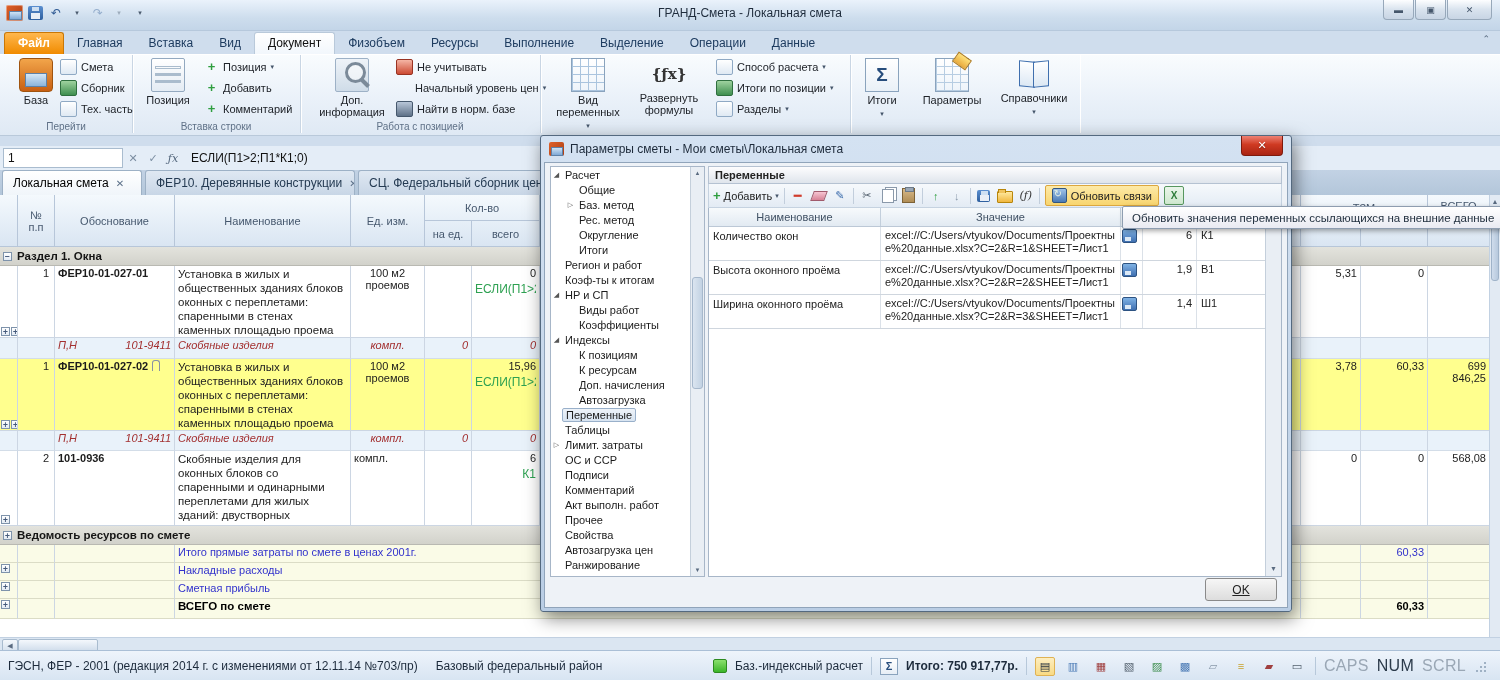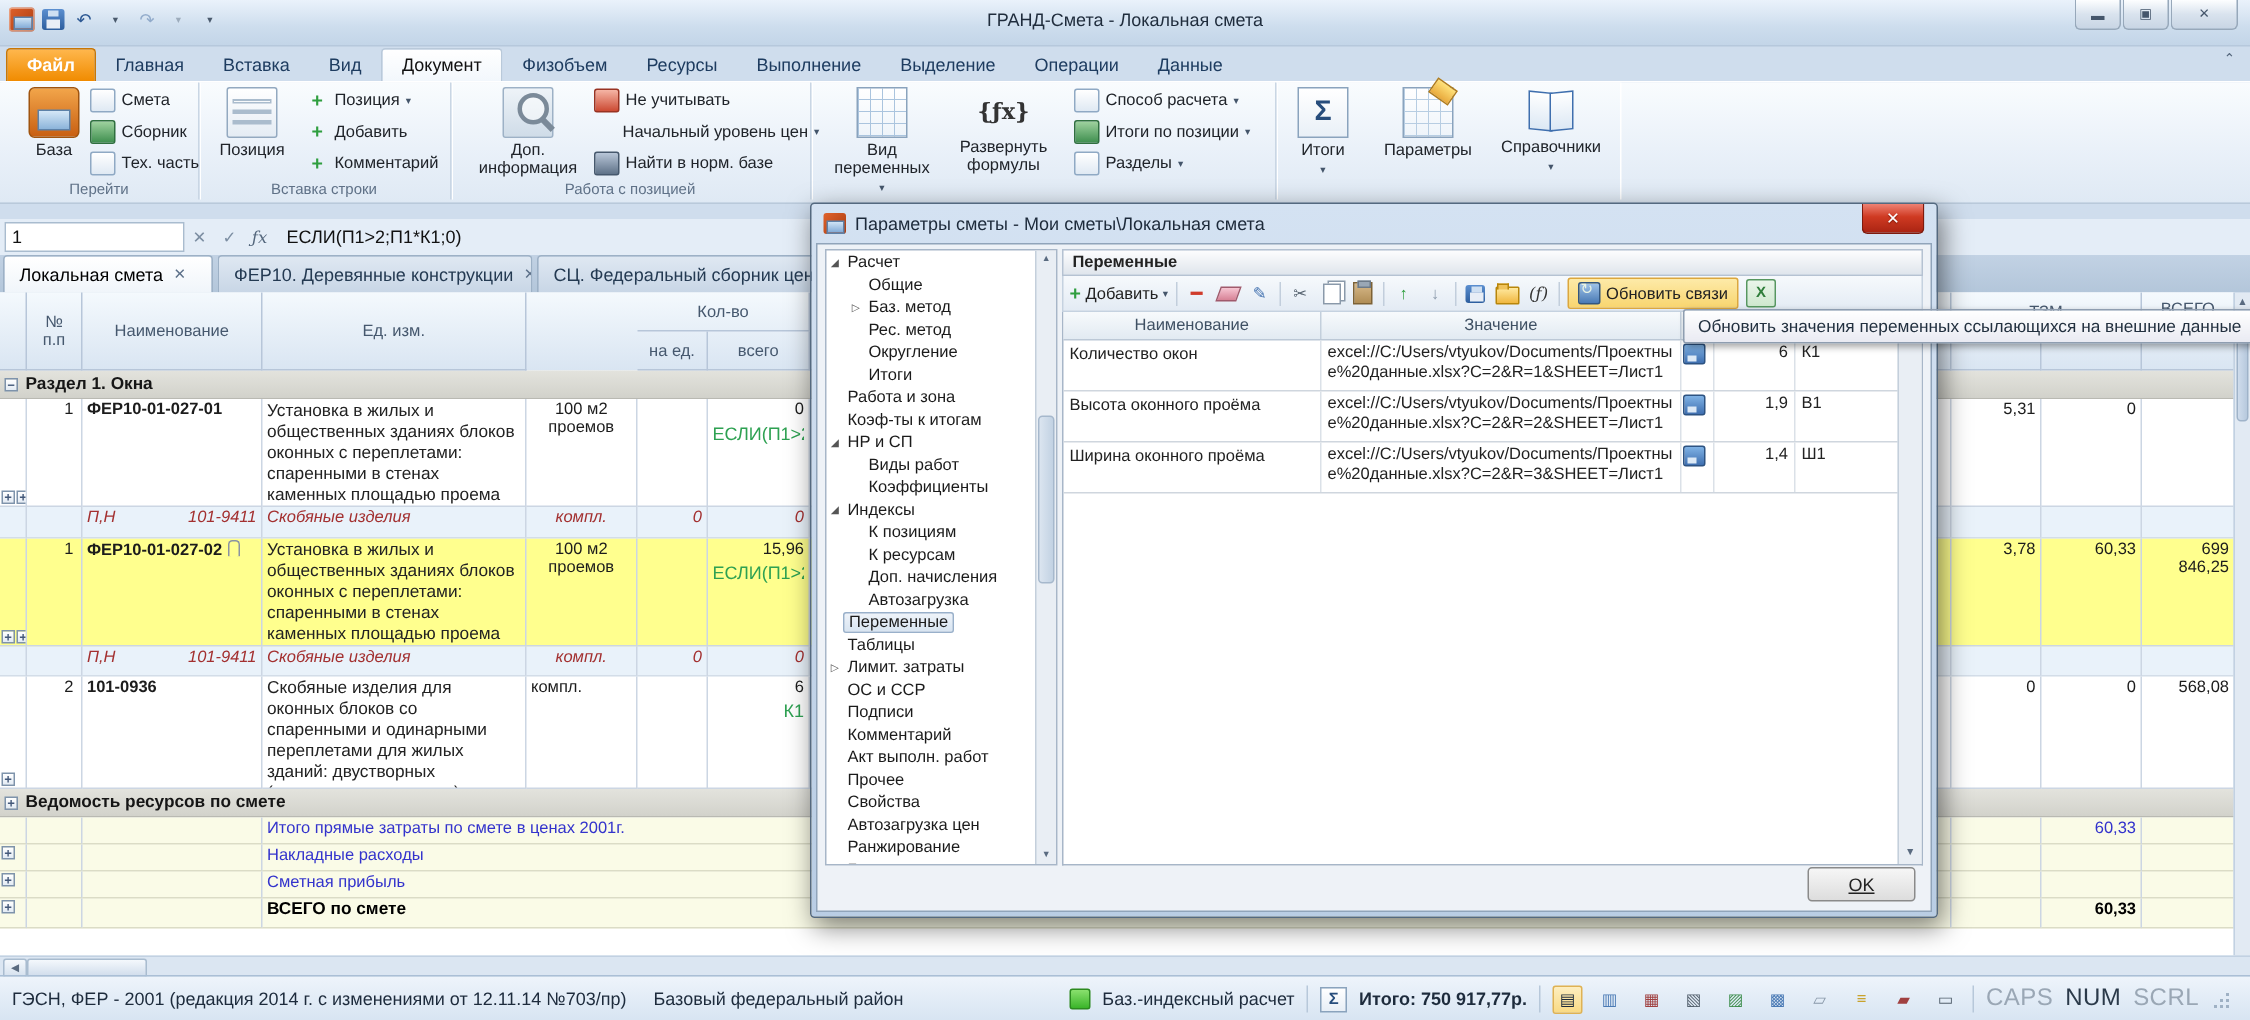--- a/index.html
+++ b/index.html
@@ -398,20 +398,21 @@
   </div>
 
   <div id="grid">
 
     <div class="grow gh" style="grid-template-rows:26px 26px;">
       <div class="g" style="grid-row:1/3;"></div>
       <div class="g" style="grid-row:1/3;flex-direction:column;">
         <span>№</span>
           <span>п.п</span>
       </div>
+      <div class="g" style="grid-row:1/3;">Обоснование</div>
       <div class="g" style="grid-row:1/3;">Наименование</div>
       <div class="g" style="grid-row:1/3;">Ед. изм.</div>
       <div class="g" style="grid-column:6/8;">Кол-во</div>
       <div class="g" style="grid-row:1/3;grid-column:8;"></div>
       <div class="g" style="grid-column:9/11;">ТЗМ</div>
       <div class="g" style="grid-row:1/3;grid-column:11;align-items:flex-start;padding-top:5px;">ВСЕГО</div>
       <div class="g" style="grid-row:2;grid-column:6;">на ед.</div>
       <div class="g" style="grid-row:2;grid-column:7;">всего</div>
       <div class="g" style="grid-row:2;grid-column:9;"></div>
       <div class="g" style="grid-row:2;grid-column:10;"></div>
@@ -632,21 +633,21 @@
         <div class="ti lvl1">
             <span class="tw"></span>
             <span class="tl">Округление</span>
           </div>
         <div class="ti lvl1">
             <span class="tw"></span>
             <span class="tl">Итоги</span>
           </div>
         <div class="ti">
             <span class="tw"></span>
-            <span class="tl">Работа и зона</span>
+            <span class="tl">Регион и работ</span>
           </div>
         <div class="ti">
             <span class="tw"></span>
             <span class="tl">Коэф-ты к итогам</span>
           </div>
         <div class="ti">
             <span class="tw">◢</span>
             <span class="tl">НР и СП</span>
           </div>
         <div class="ti lvl1">

